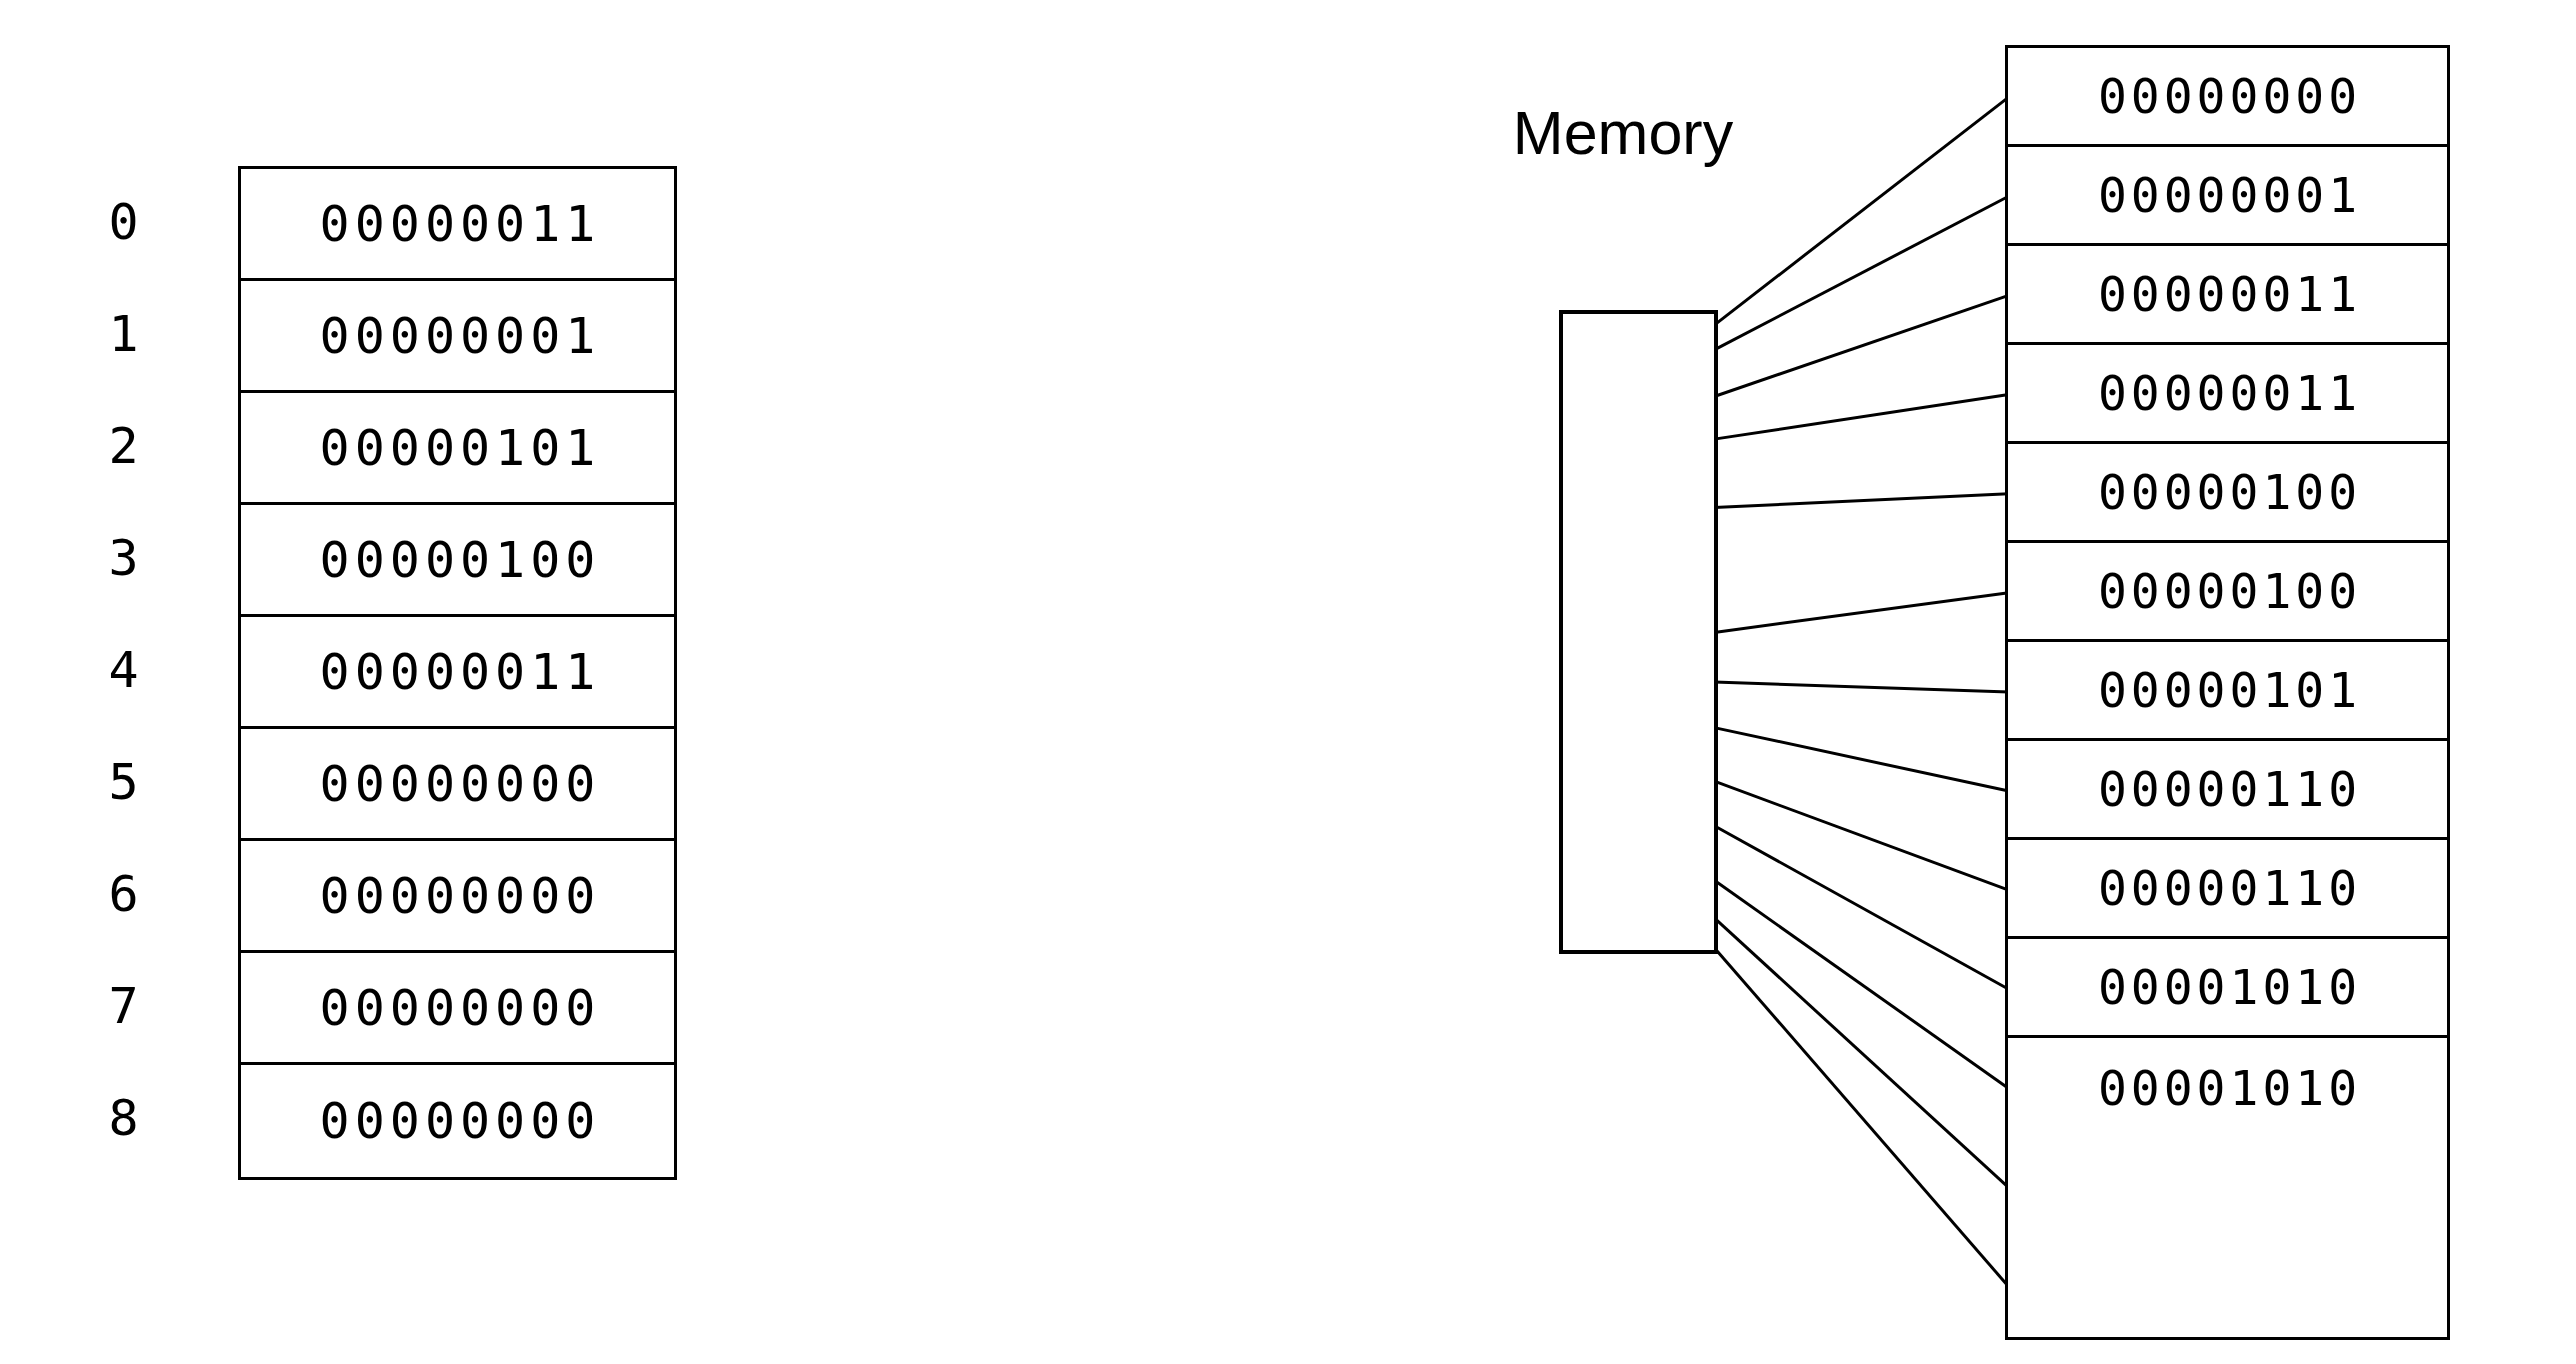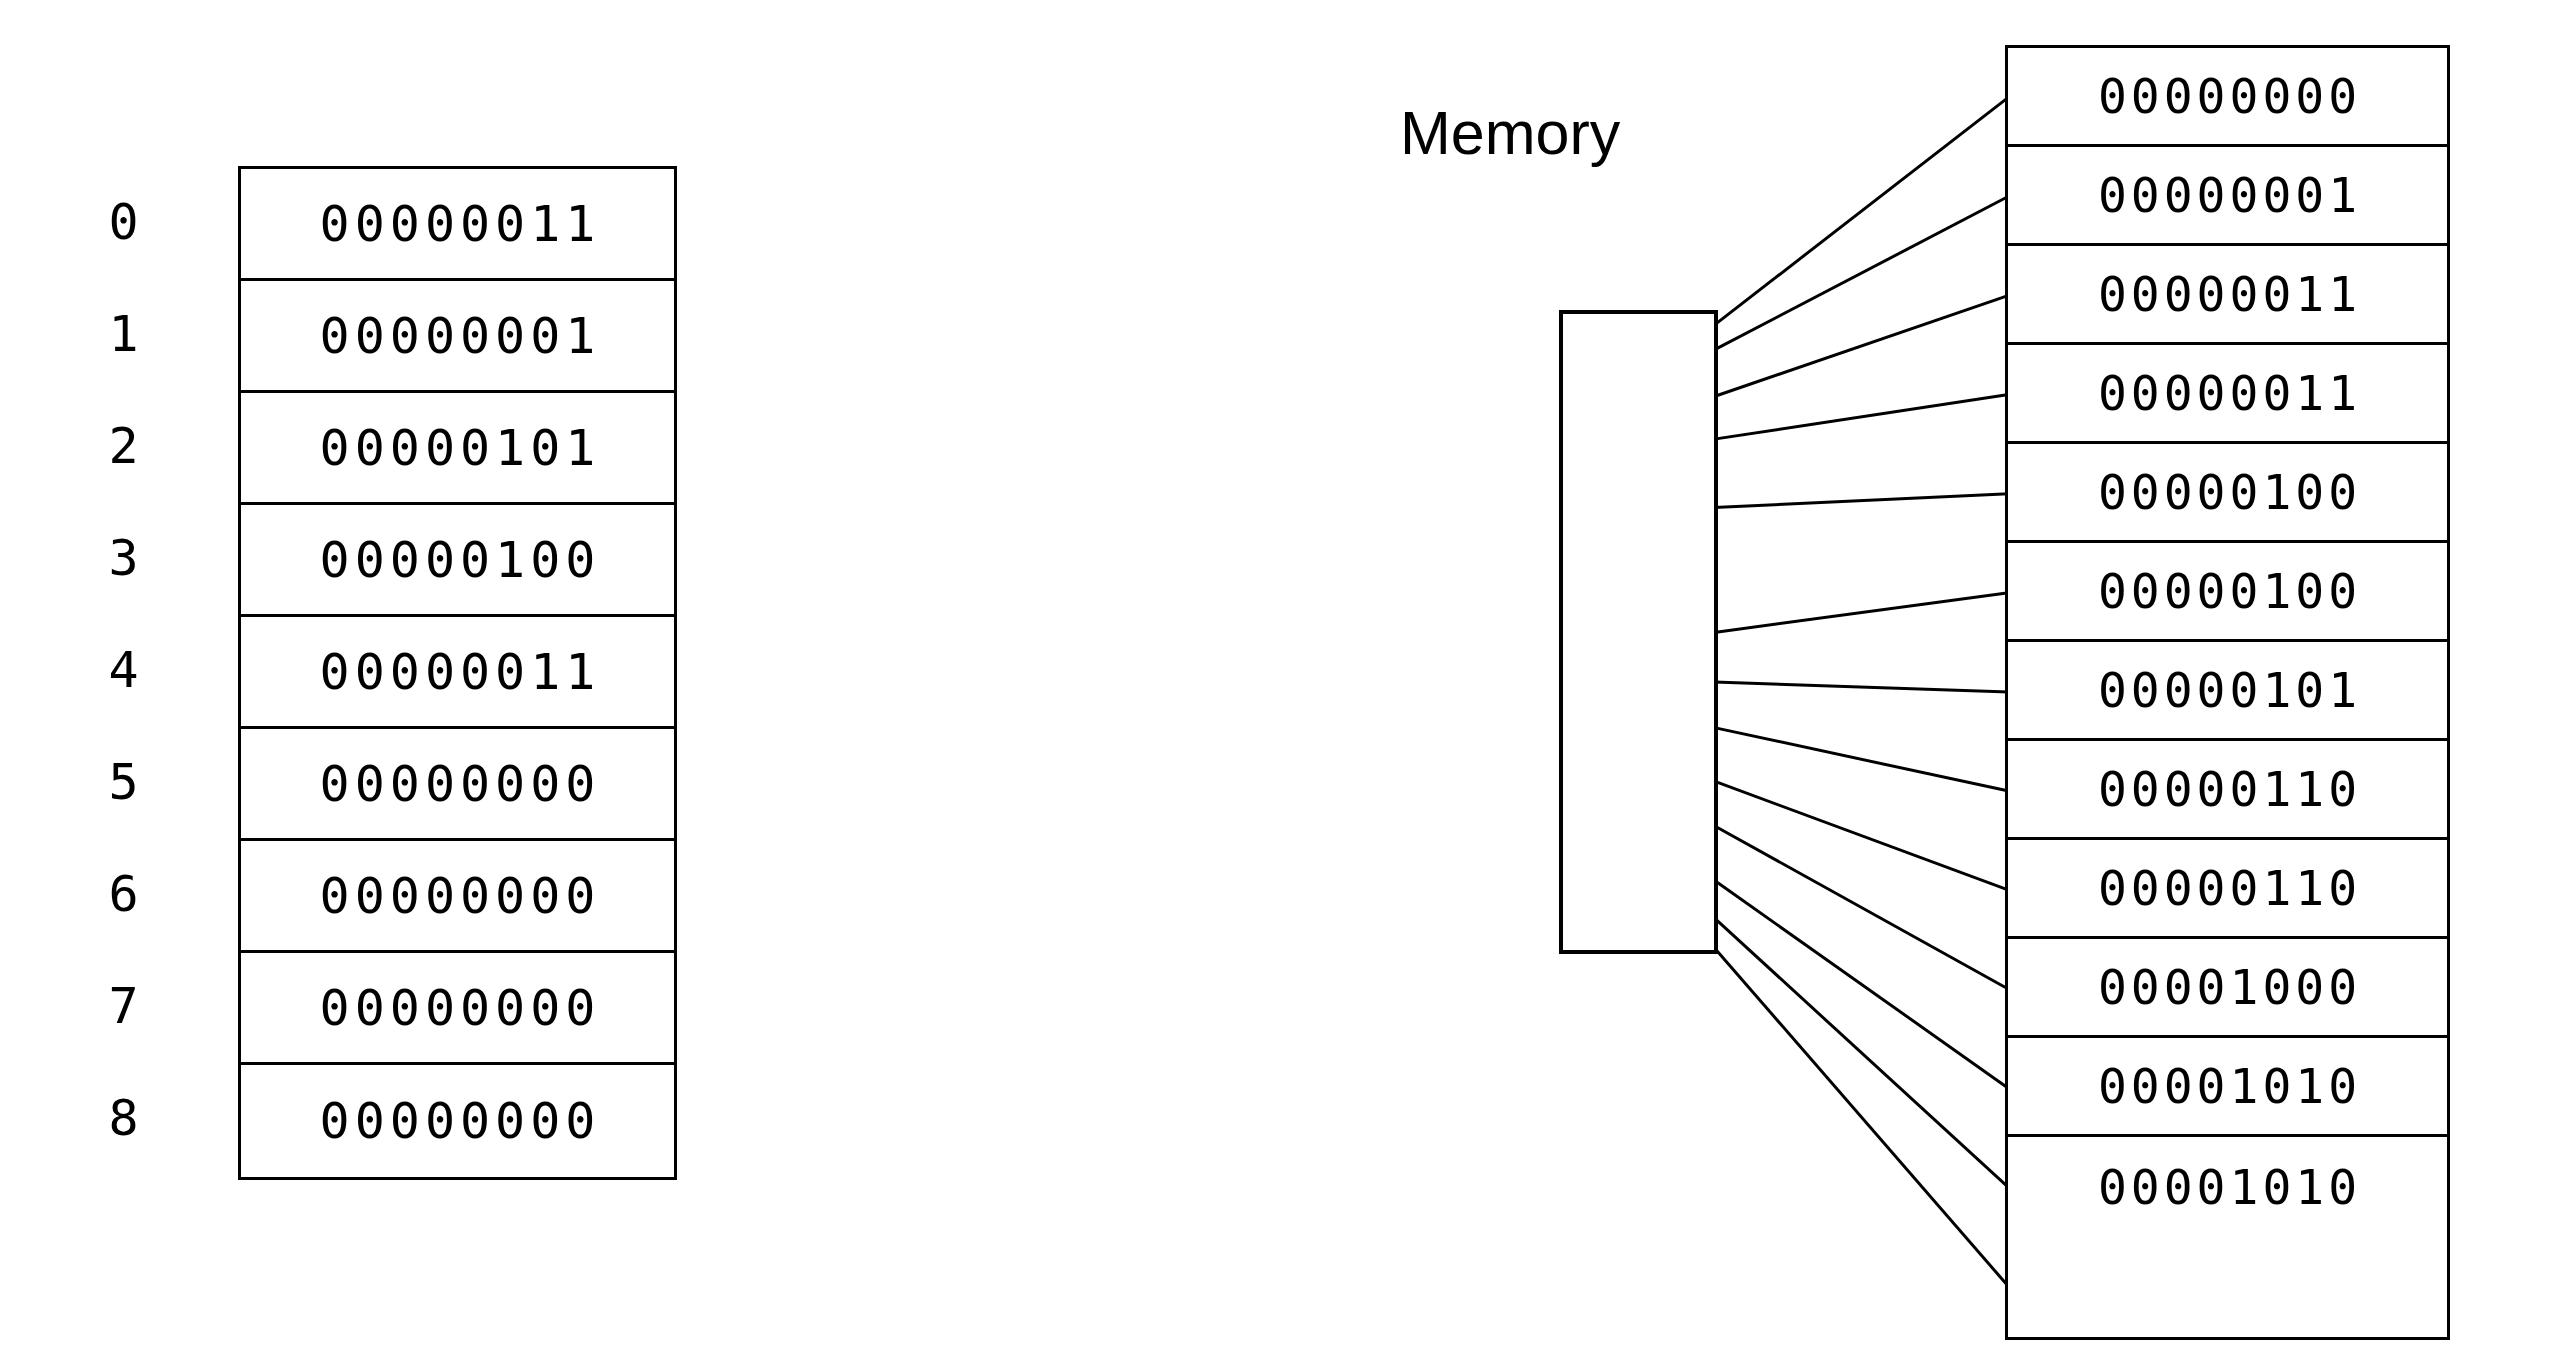--- a/index.html
+++ b/index.html
@@ -68,20 +68,21 @@
   .l-row:last-child {
     border-bottom: none;
   }
 
   
   #controller-label {
     position: absolute;
     left: 1400px;
     top: 94px;
     width: 446px;
+    text-align: center;
     font-family: "Liberation Sans", sans-serif;
     font-size: 61px;
     line-height: 78px;
     color: #000000;
   }
 
   
   #controller-box {
     position: absolute;
     left: 1559px;
@@ -173,19 +174,18 @@
   <div id="right-table">
       <div class="r-row">00000000</div>
       <div class="r-row">00000001</div>
       <div class="r-row">00000011</div>
       <div class="r-row">00000011</div>
       <div class="r-row">00000100</div>
       <div class="r-row">00000100</div>
       <div class="r-row">00000101</div>
       <div class="r-row">00000110</div>
       <div class="r-row">00000110</div>
-      <div class="r-row">00001000</div>
       <div class="r-row">00001010</div>
       <div class="r-row">00001010</div>
     </div>
 
 </div>
 
 
 </body></html>

